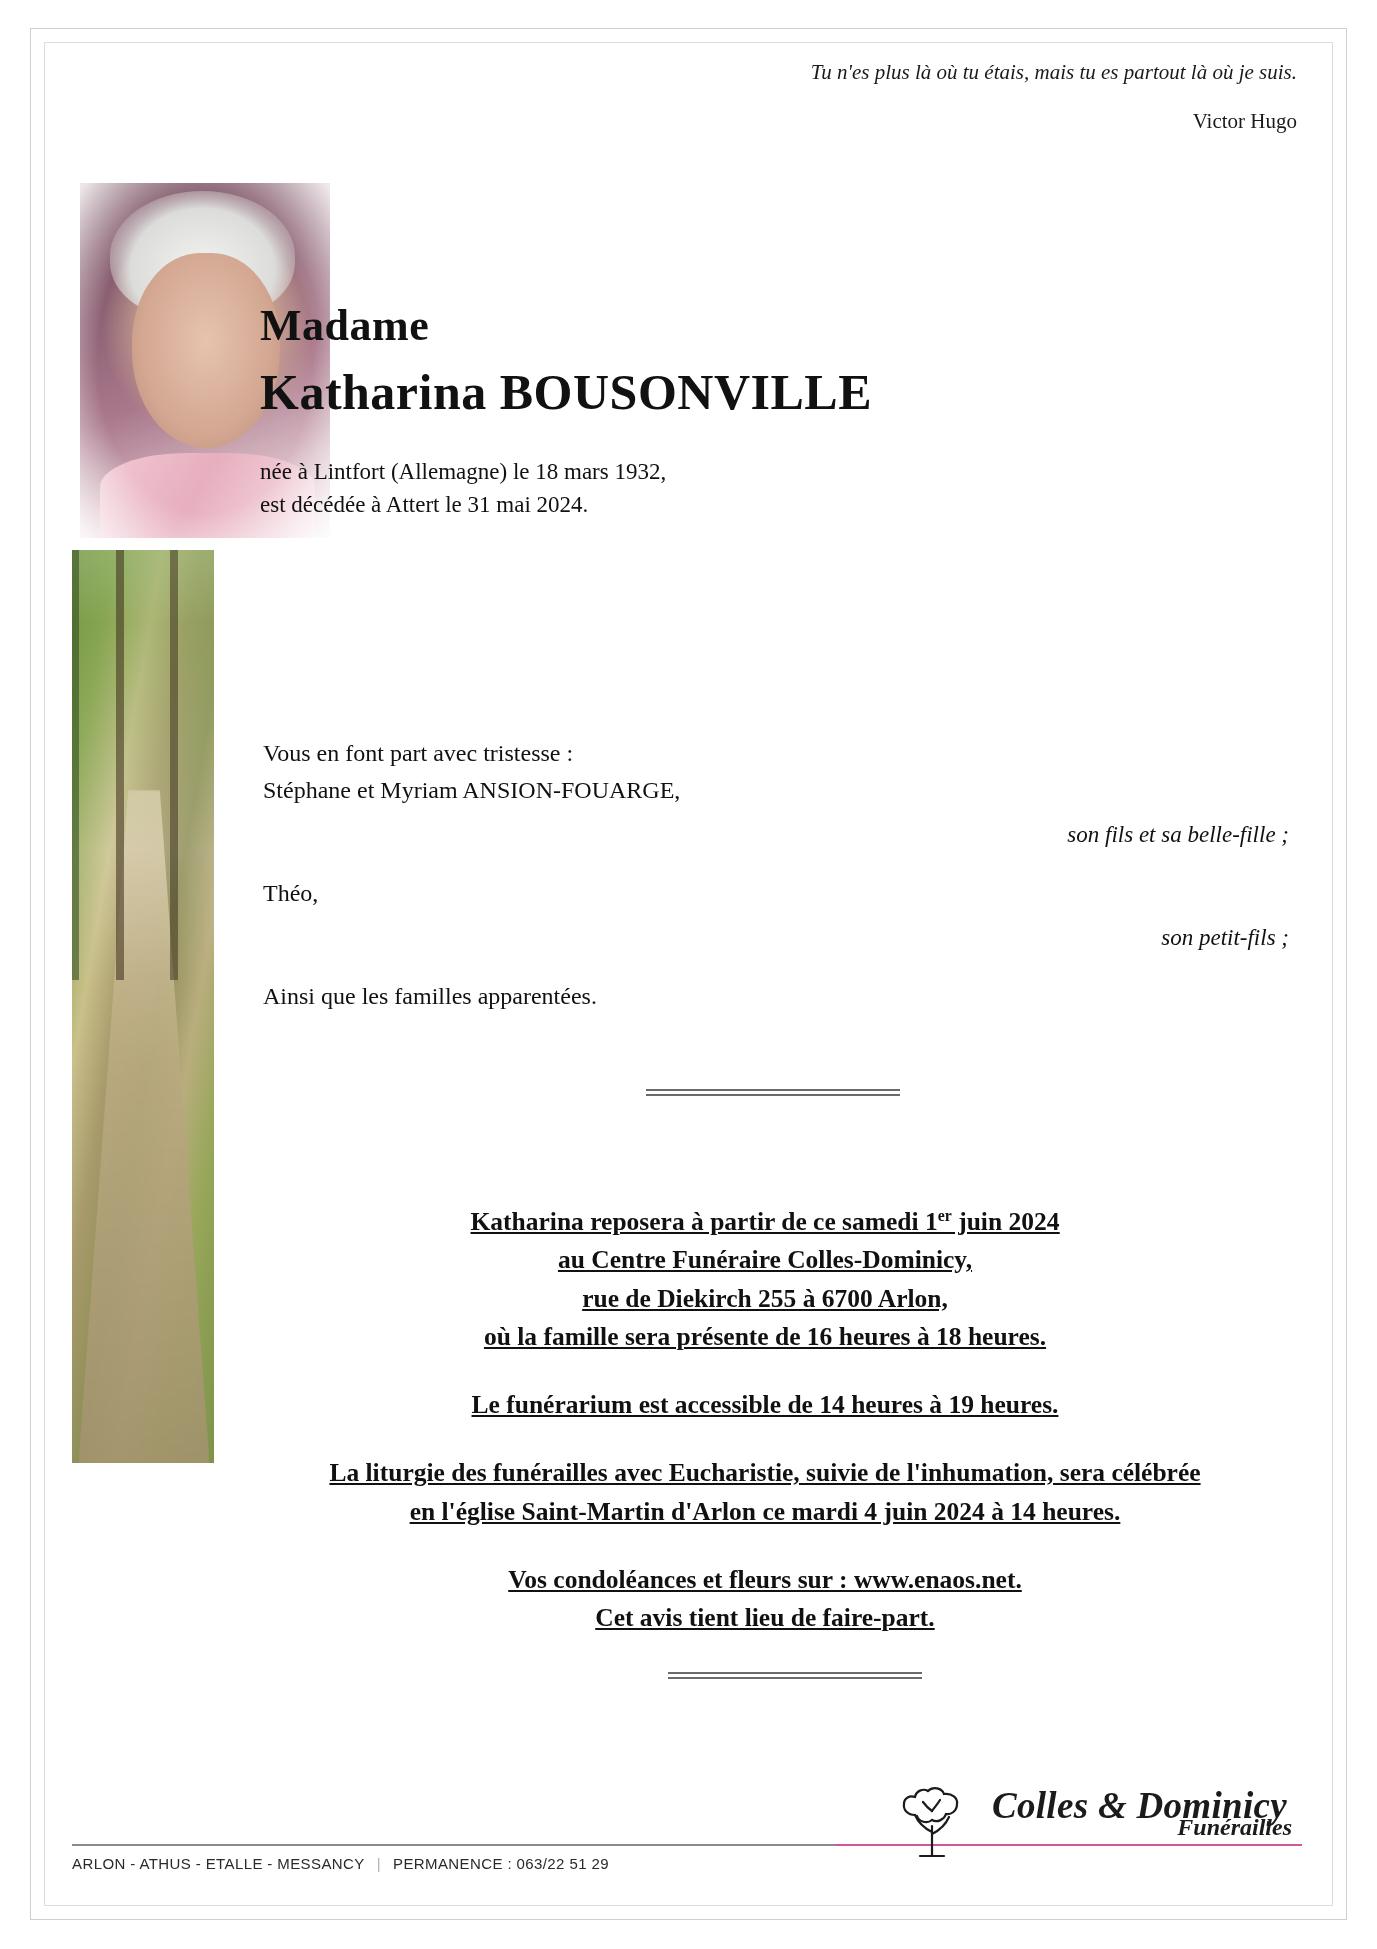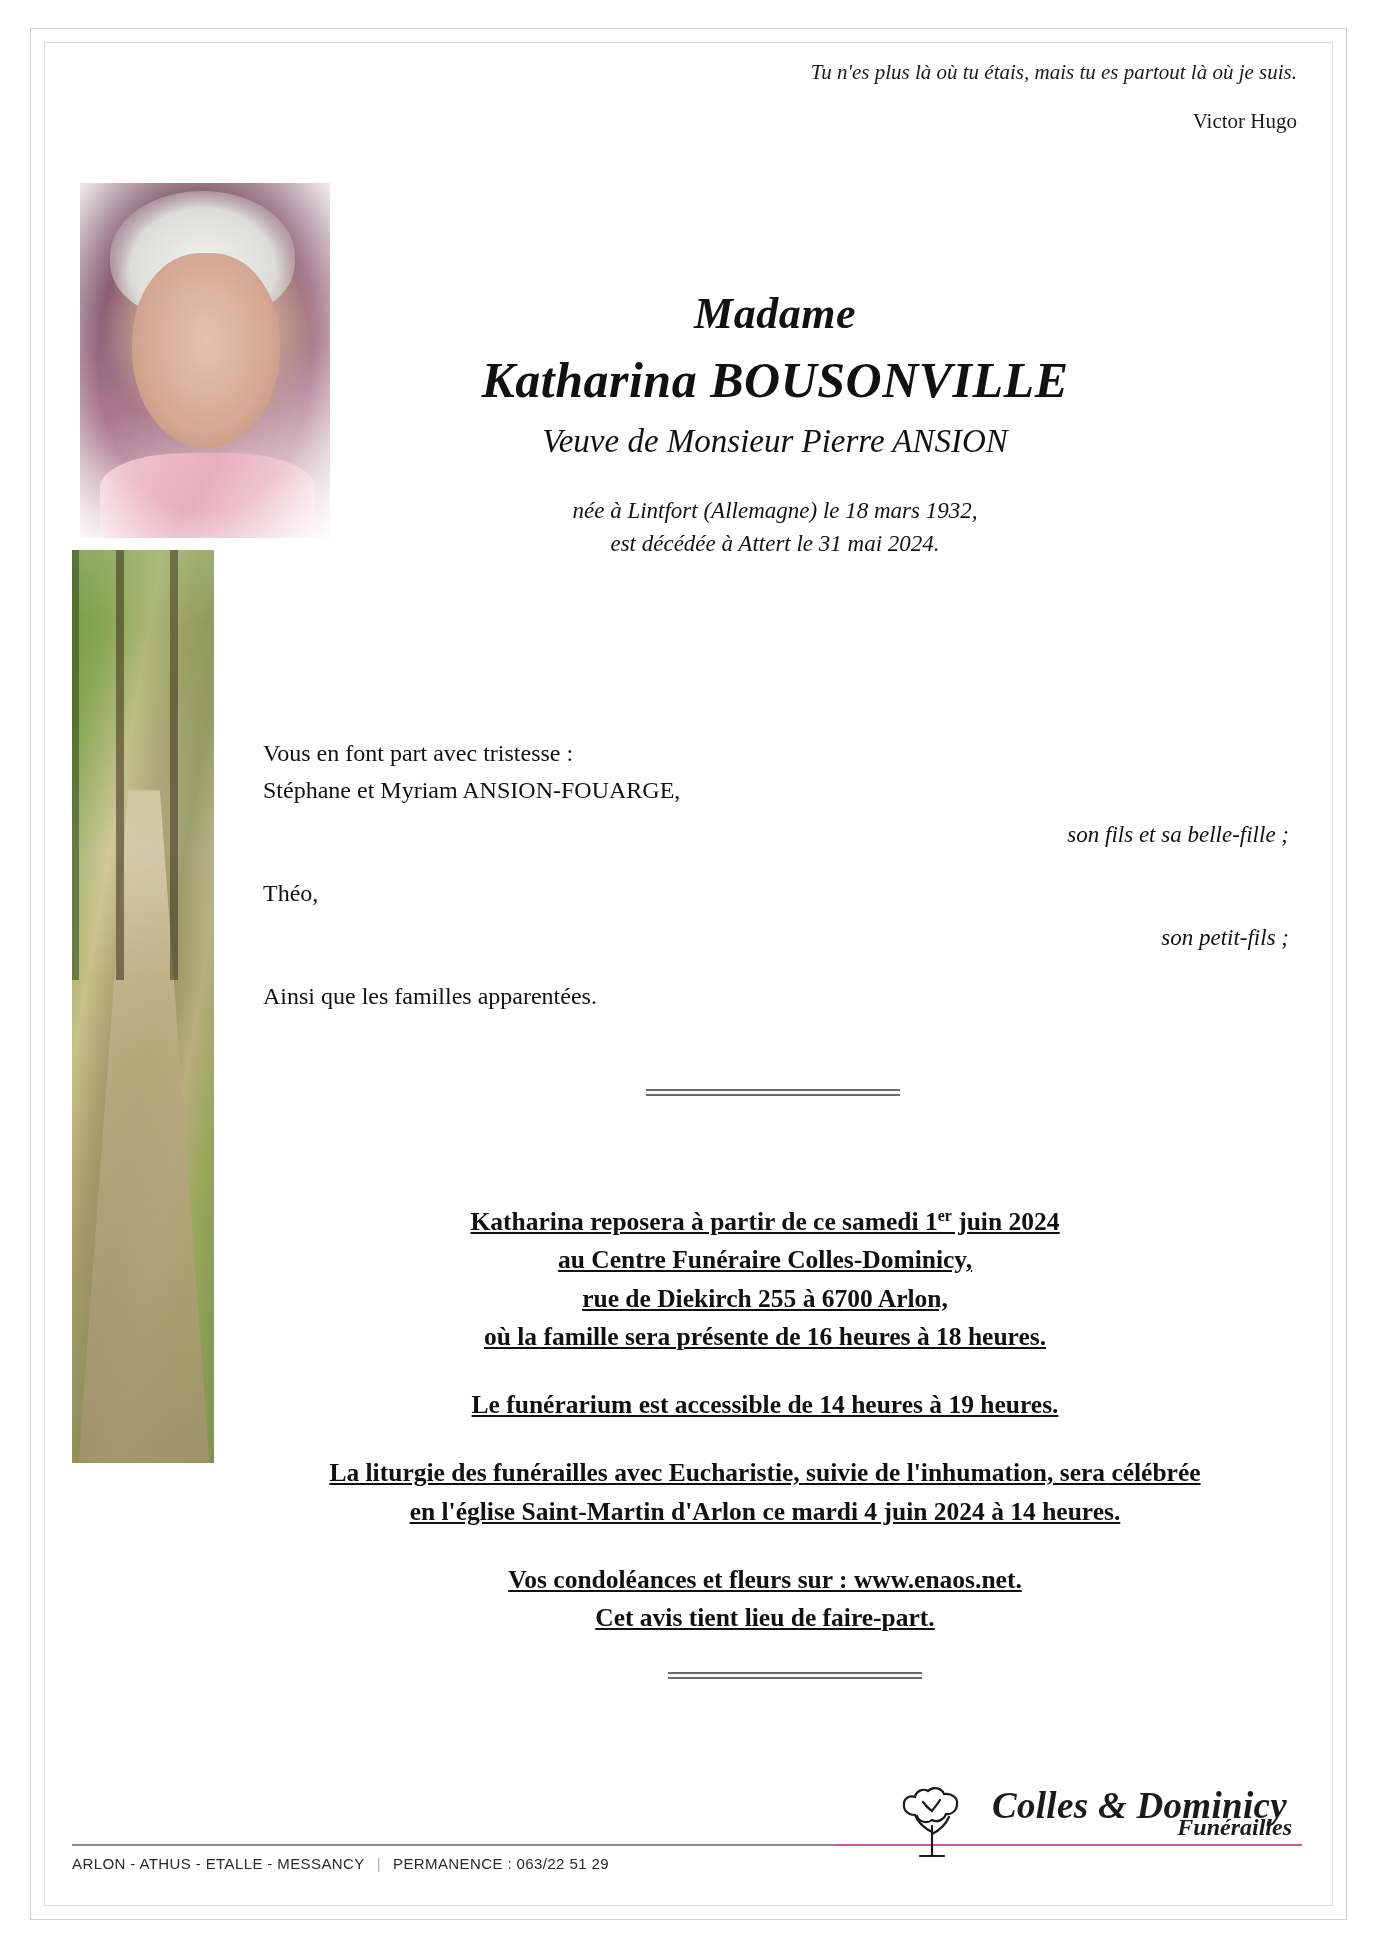--- a/index.html
+++ b/index.html
@@ -140,24 +140,23 @@
   .portrait-photo .fade {
     position: absolute; inset: 0;
     background:
       radial-gradient(ellipse 78% 78% at 50% 50%, rgba(255,255,255,0) 55%, rgba(255,255,255,0.85) 88%, #fff 100%);
   }
 
   
   .name-block {
     position: absolute;
     left: 260px;
-    top: 288px;
+    top: 300px;
     width: 1030px;
-    text-align: center;
-    font-style: italic;
+    text-align: left;
   }
   .madame {
     font-size: 44px;
     font-weight: bold;
     letter-spacing: 0.5px;
   }
   .fullname {
     font-size: 50px;
     font-weight: bold;
     margin-top: 12px;
@@ -307,21 +306,20 @@
       <div class="hair"></div>
       <div class="face"></div>
       <div class="collar"></div>
       <div class="fade"></div>
     </div>
   </div>
 
   <div class="name-block">
     <div class="madame">Madame</div>
     <div class="fullname">Katharina BOUSONVILLE</div>
-    <div class="spouse">Veuve de Monsieur Pierre ANSION</div>
     <div class="birthdeath">
       <div>née à Lintfort (Allemagne) le 18 mars 1932,</div>
       <div>est décédée à Attert le 31 mai 2024.</div>
     </div>
   </div>
 
   <div class="family">
     <p class="line">Vous en font part avec tristesse :</p>
     <p class="line">Stéphane et Myriam ANSION-FOUARGE,</p>
     <div class="rel">son fils et sa belle-fille ;</div>

